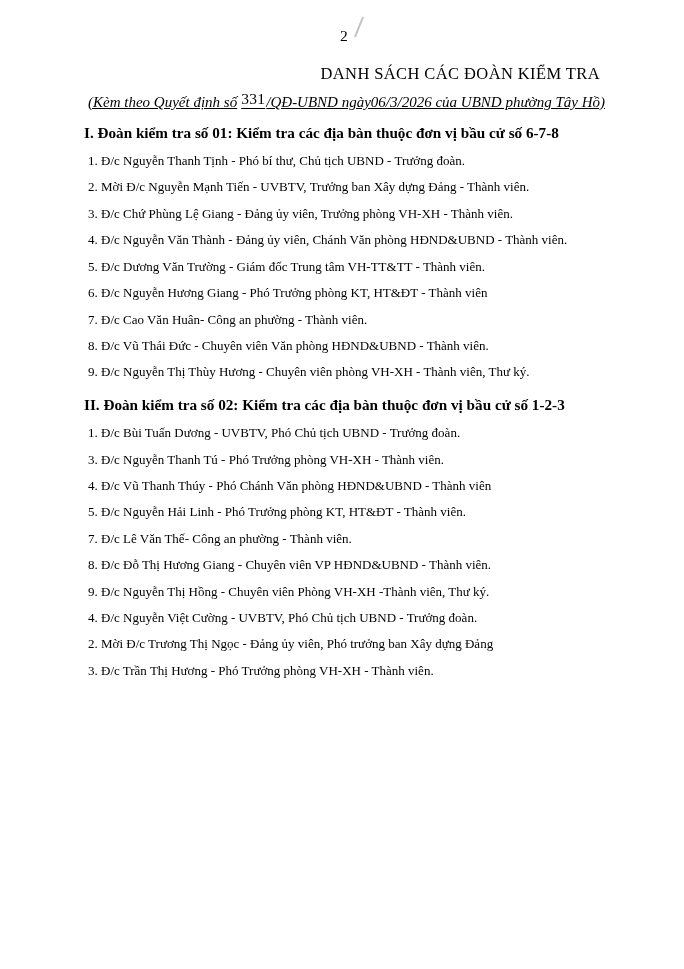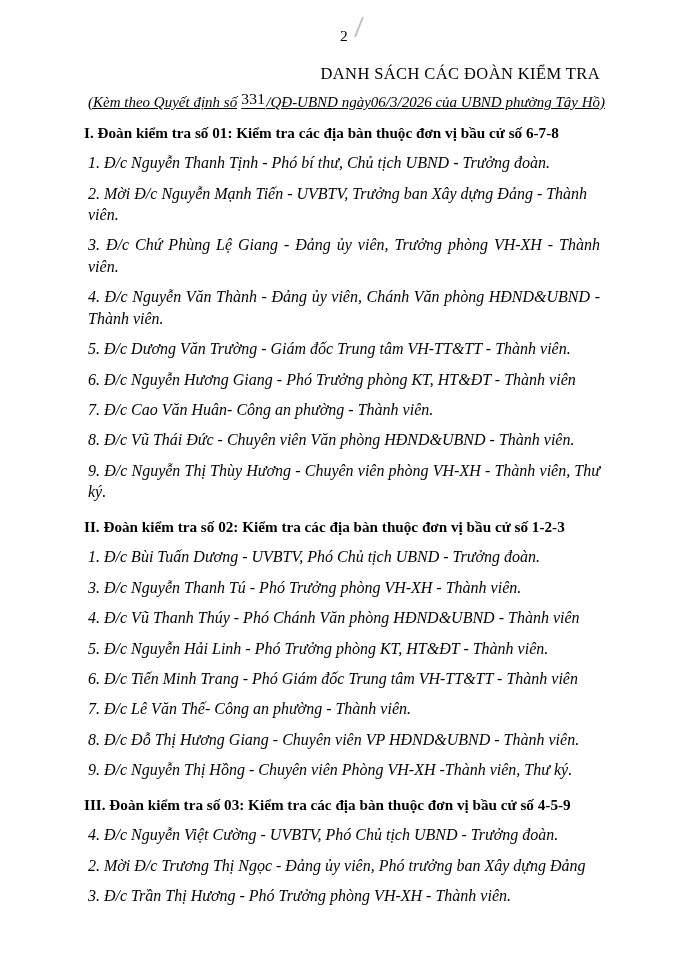--- a/index.html
+++ b/index.html
@@ -85,25 +85,24 @@
   .section-heading {
     font-weight: bold;
     font-size: 15.2px;
     margin: 11px 0 0 -4px;
     line-height: 1.35;
     white-space: nowrap;
   }
 
   
   .item {
-    font-size: 16px;
+    font-size: 13px;
     line-height: 1.34;
     margin: 9px 0 0 0;
     text-align: left;
-    font-style: italic;
   }
   .item.justified {
     text-align: justify;
     text-justify: inter-word;
   }
 
   .sec-gap-top {
     margin-top: 14px;
   }
 </style>
@@ -134,24 +133,22 @@
         <div class="item">5. Đ/c Dương Văn Trường - Giám đốc Trung tâm VH-TT&amp;TT - Thành viên.</div>
         <div class="item">6. Đ/c Nguyễn Hương Giang - Phó Trưởng phòng KT, HT&amp;ĐT - Thành viên</div>
         <div class="item">7. Đ/c  Cao Văn Huân- Công an phường - Thành viên.</div>
         <div class="item">8. Đ/c Vũ Thái Đức - Chuyên viên Văn phòng HĐND&amp;UBND - Thành viên.</div>
         <div class="item justified">9. Đ/c Nguyễn Thị Thùy Hương - Chuyên viên phòng VH-XH - Thành viên, Thư ký.</div>
         <div class="section-heading sec-gap-top">II. Đoàn kiểm tra số 02: Kiểm tra các địa bàn thuộc đơn vị bầu cử số 1-2-3</div>
         <div class="item">1. Đ/c Bùi Tuấn Dương - UVBTV, Phó Chủ tịch UBND - Trưởng đoàn.</div>
         <div class="item">3. Đ/c Nguyễn Thanh Tú - Phó Trưởng phòng VH-XH - Thành viên.</div>
         <div class="item">4. Đ/c Vũ Thanh Thúy - Phó Chánh Văn phòng HĐND&amp;UBND - Thành viên</div>
         <div class="item">5. Đ/c Nguyễn Hải Linh - Phó Trưởng phòng KT, HT&amp;ĐT - Thành viên.</div>
-        <div class="item">6. Đ/c Tiến Minh Trang - Phó Giám đốc Trung tâm VH-TT&amp;TT - Thành viên</div>
         <div class="item">7. Đ/c Lê Văn Thế- Công an phường - Thành viên.</div>
         <div class="item">8. Đ/c Đỗ Thị Hương Giang  - Chuyên viên VP HĐND&amp;UBND - Thành viên.</div>
         <div class="item">9. Đ/c Nguyễn Thị Hồng - Chuyên viên Phòng VH-XH -Thành viên, Thư ký.</div>
-        <div class="section-heading sec-gap-top">III. Đoàn kiểm tra số 03: Kiểm tra các địa bàn thuộc đơn vị bầu cử số 4-5-9</div>
         <div class="item">4. Đ/c Nguyễn Việt Cường - UVBTV, Phó Chủ tịch UBND - Trưởng đoàn.</div>
         <div class="item">2. Mời Đ/c Trương Thị Ngọc - Đảng ủy viên, Phó trưởng ban Xây dựng Đảng</div>
         <div class="item">3. Đ/c Trần Thị Hương - Phó Trưởng phòng VH-XH - Thành viên.</div>
       </div>
 
   </div>
 </div>
 
 </body></html>

